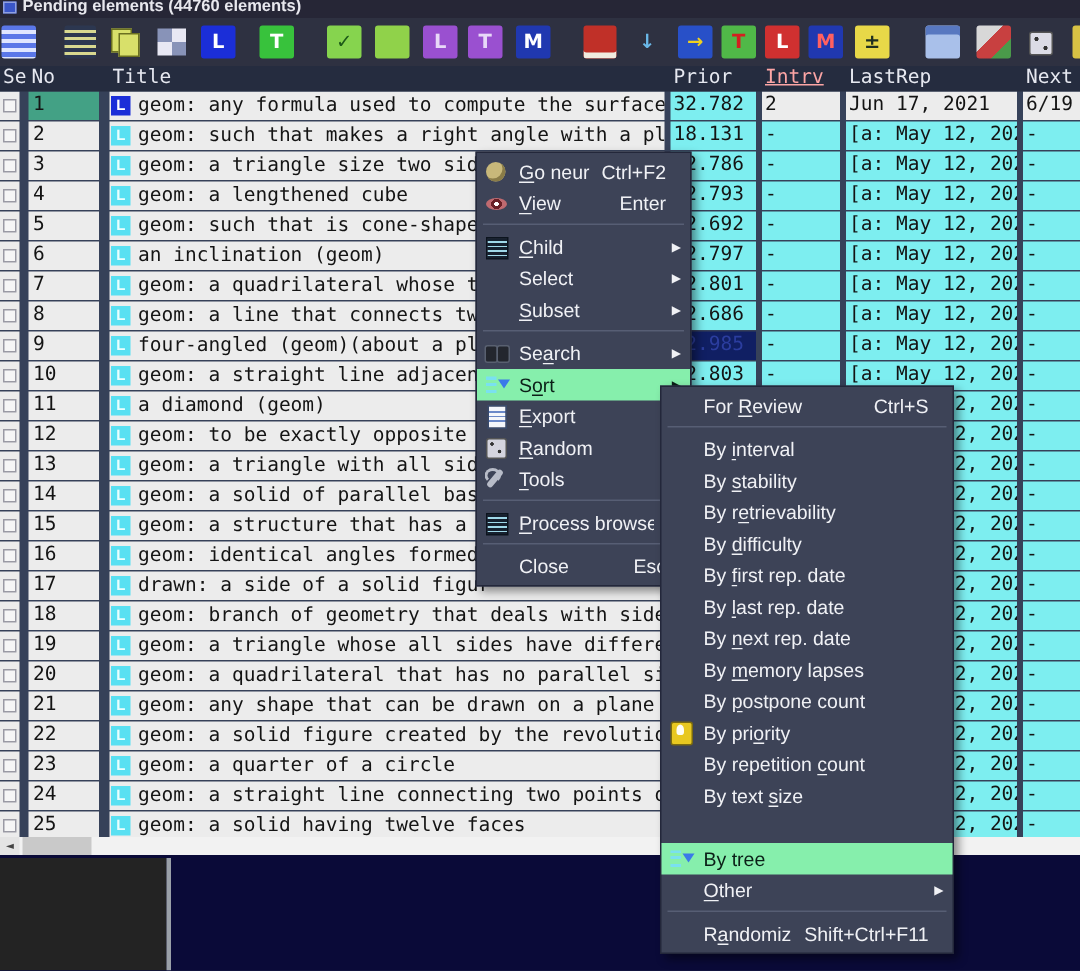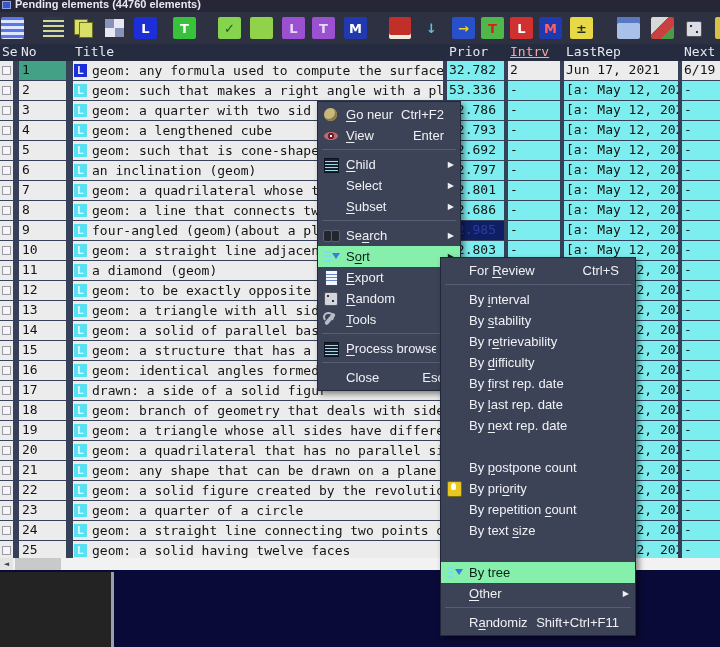--- a/index.html
+++ b/index.html
@@ -194,33 +194,33 @@
   </div>
         <div class="row">
     <span class="c-se">
             <span class="cb"></span>
           </span>
     <span class="c-no">2</span>
     <span class="c-title">
             <span class="l-ico">L</span>
             <span class="t-text">geom: such that makes a right angle with a pla</span>
           </span>
-    <span class="c-prior">53.336</span>
+    <span class="c-prior">18.131</span>
     <span class="c-intrv">-</span>
     <span class="c-lastrep">[a: May 12, 202</span>
     <span class="c-next">-</span>
   </div>
         <div class="row">
     <span class="c-se">
             <span class="cb"></span>
           </span>
     <span class="c-no">3</span>
     <span class="c-title">
             <span class="l-ico">L</span>
-            <span class="t-text">geom: a quarter with two sid</span>
+            <span class="t-text">geom: a triangle size two sid</span>
           </span>
     <span class="c-prior">32.786</span>
     <span class="c-intrv">-</span>
     <span class="c-lastrep">[a: May 12, 202</span>
     <span class="c-next">-</span>
   </div>
         <div class="row">
     <span class="c-se">
             <span class="cb"></span>
           </span>
@@ -664,20 +664,21 @@
     <span class="mi-arrow"></span>
   </div>
       <div class="mi">
     <span class="mi-ico"></span>
     <span class="mi-label">By <u>n</u>ext rep. date</span>
     <span class="mi-shortcut"></span>
     <span class="mi-arrow"></span>
   </div>
       <div class="mi">
     <span class="mi-ico"></span>
+    <span class="mi-label">By <u>m</u>emory lapses</span>
     <span class="mi-shortcut"></span>
     <span class="mi-arrow"></span>
   </div>
       <div class="mi">
     <span class="mi-ico"></span>
     <span class="mi-label">By <u>p</u>ostpone count</span>
     <span class="mi-shortcut"></span>
     <span class="mi-arrow"></span>
   </div>
       <div class="mi">

